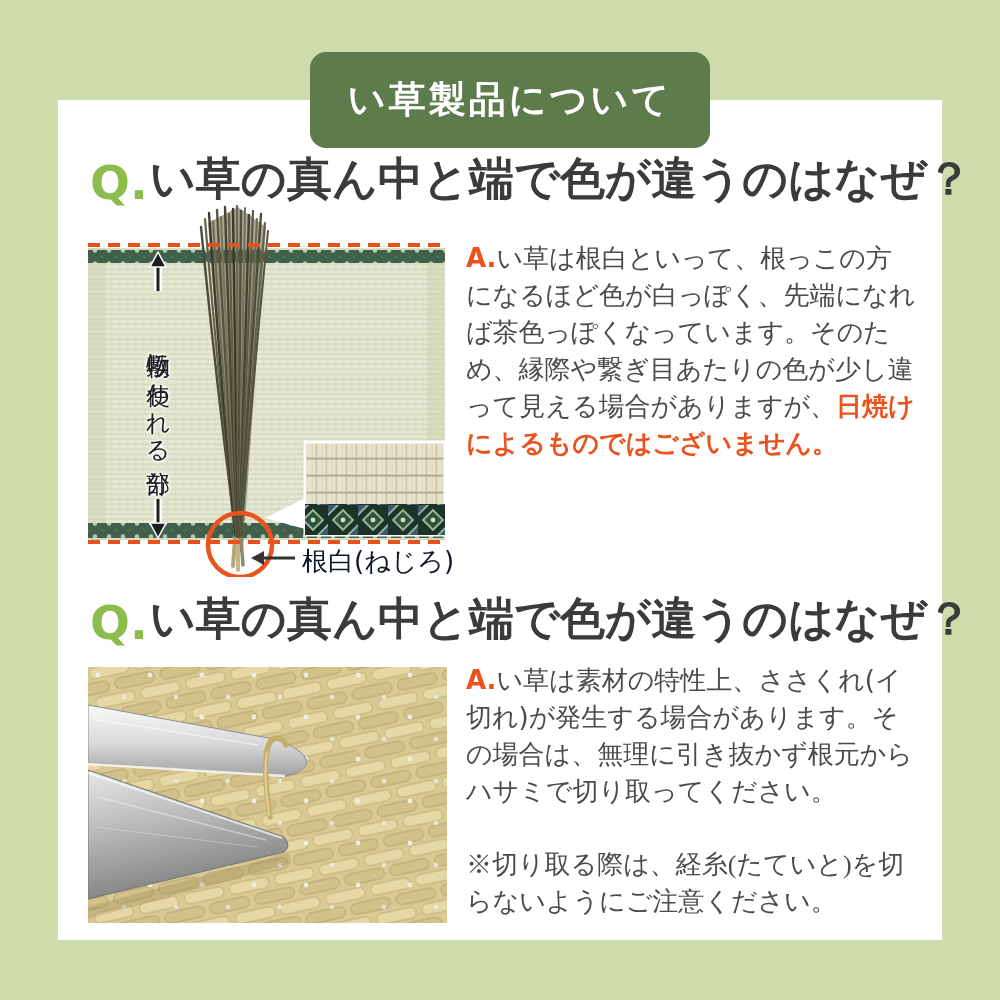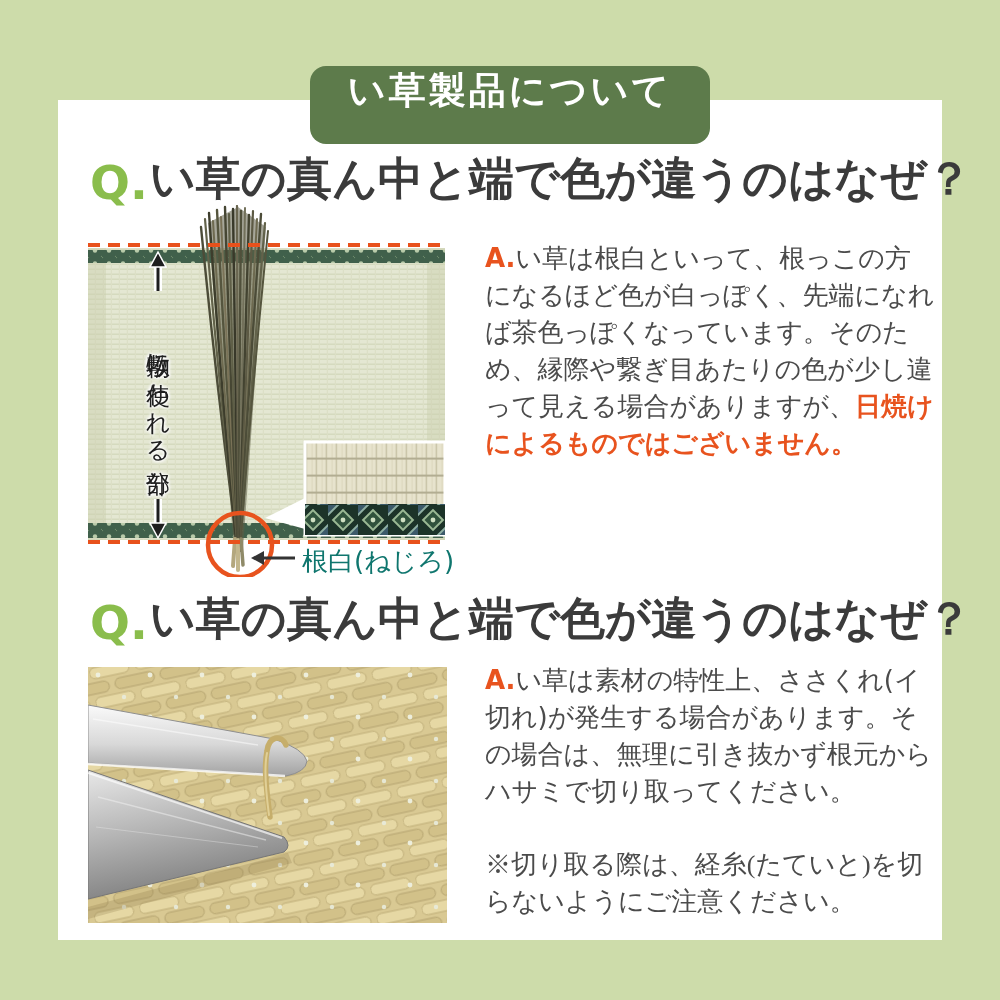--- a/index.html
+++ b/index.html
@@ -6,58 +6,58 @@
   body{
     width:1000px;height:1000px;position:relative;overflow:hidden;
     background:#cddcaa;
     font-family:"DejaVu Sans","Liberation Sans",sans-serif;
   }
   .panel{
     position:absolute;left:58px;top:100px;width:884px;height:840px;
     background:#ffffff;
   }
   .badge{
-    position:absolute;left:310px;top:66px;width:400px;height:78px;
+    position:absolute;left:310px;top:52px;width:400px;height:96px;
     background:#5d7b4b;border-radius:16px;
-    display:flex;justify-content:center;
+    display:flex;align-items:center;justify-content:center;
     color:#ffffff;font-size:37px;font-weight:bold;letter-spacing:3px;
   }
   .q-head{
     position:absolute;display:flex;align-items:flex-end;white-space:nowrap;
     font-weight:bold;color:#3b3b3b;
   }
   .q-head .qmark{
     color:#8abd4c;font-size:47px;line-height:1;font-weight:bold;margin-right:2px;
   }
   .q-head .qtext{font-size:45px;line-height:1.2;letter-spacing:0px;}
   #q1-head{left:90px;top:152px;}
   #q2-head{left:90px;top:592px;}
   .answer{
-    position:absolute;left:485px;width:452px;
+    position:absolute;left:466px;width:452px;
     font-size:26px;line-height:37px;color:#4b4b4b;
     word-break:break-all;text-align:left;
   }
   #a1{top:240px;}
   #a2{top:662px;}
   #note2{top:846px;font-family:Liberation Serif, serif;}
   .answer p{margin:0;}
   .a-prefix{color:#e8531e;font-weight:bold;}
   .hl{color:#e8531e;font-weight:bold;}
   .fig{position:absolute;}
   #fig1{left:88px;top:205px;width:357px;height:372px;}
   #fig2{left:88px;top:667px;width:359px;height:256px;}
   .v-label{
     position:absolute;left:142px;top:286px;width:32px;height:216px;
     writing-mode:vertical-rl;text-orientation:upright;
     font-size:24px;letter-spacing:1px;color:#1f1f1f;font-weight:500;
     text-shadow:0 0 3px #fff,0 0 3px #fff,0 0 4px #fff,0 0 4px #fff;
     text-align:center;
   }
   .callout-label{
-    position:absolute;left:302px;top:544px;font-size:26px;color:#0f766e;white-space:nowrap;text-align:right;
+    position:absolute;left:302px;top:544px;font-size:26px;color:#0f172a;white-space:nowrap;text-align:right;
   }
 </style>
 </head>
 <body>
 
 <div class="panel"></div>
 
 <div class="badge">
   <span>い草製品について</span>
 </div>

